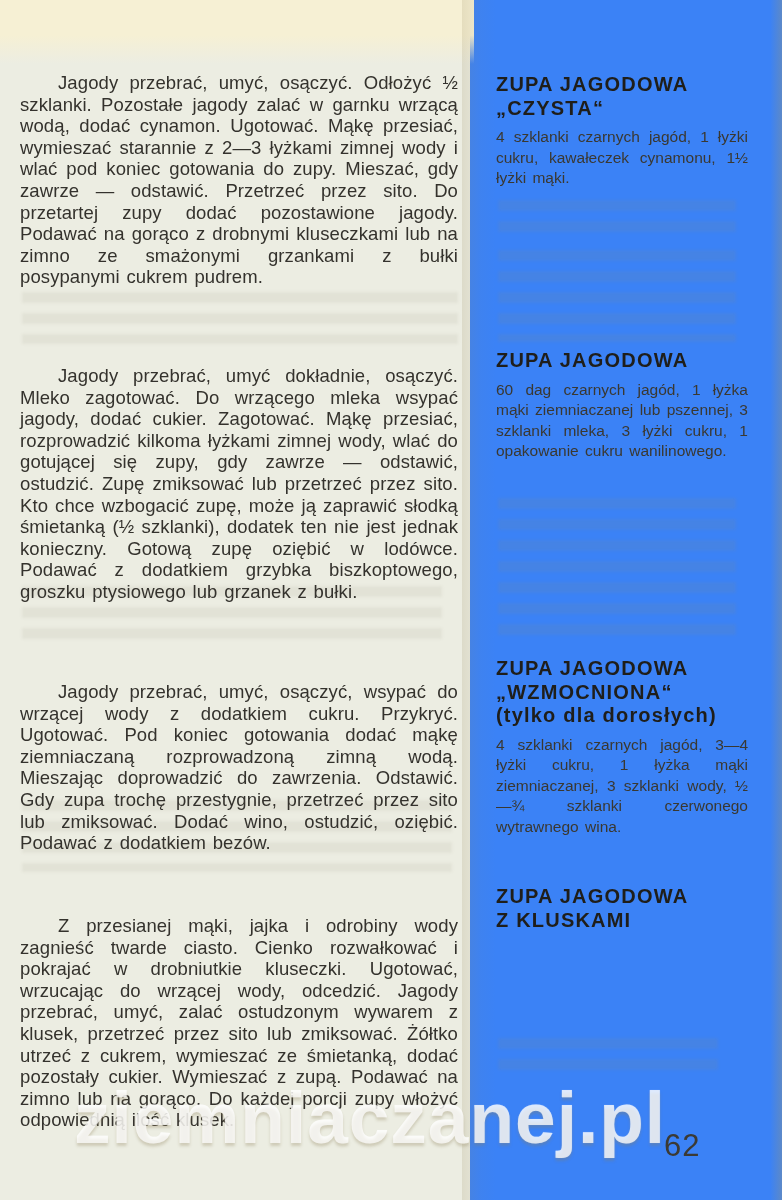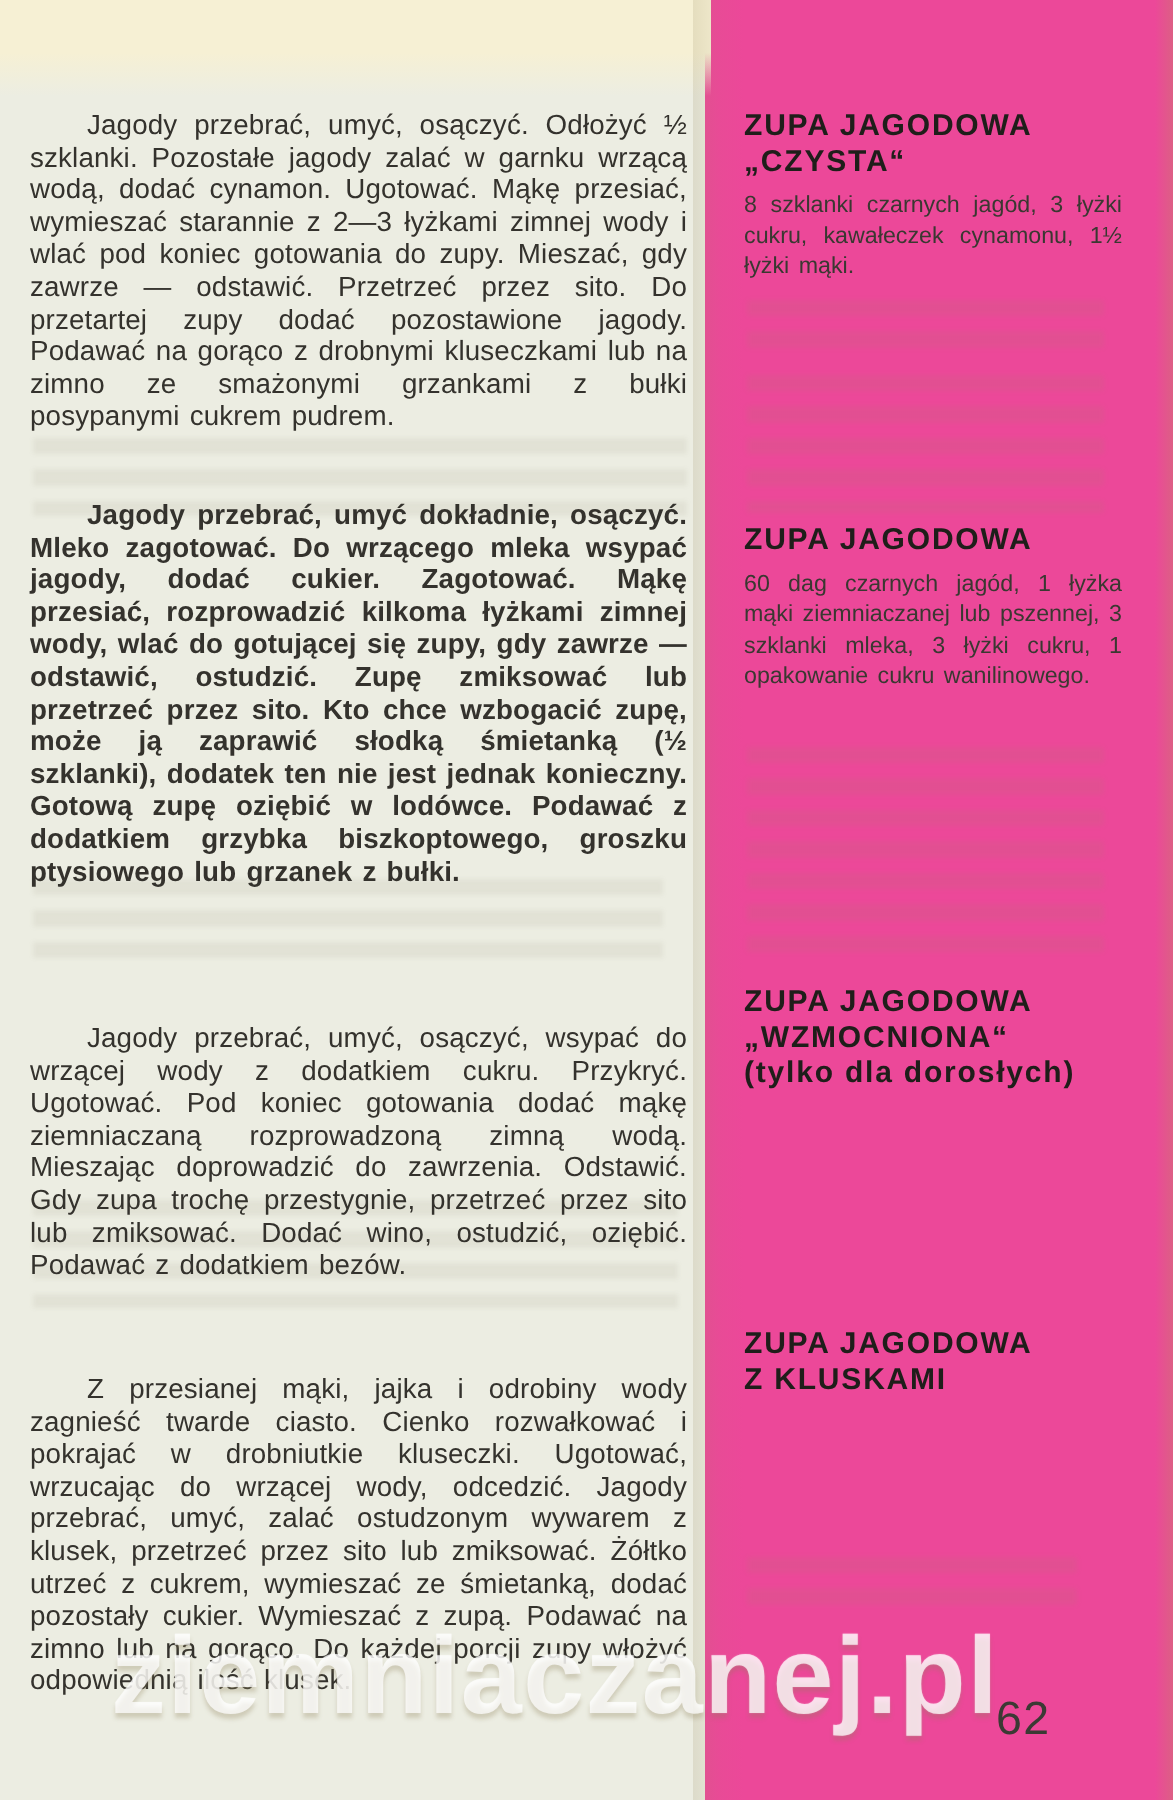--- a/index.html
+++ b/index.html
@@ -2,21 +2,21 @@
 <html lang="pl"><head>
 <meta charset="utf-8">
 <title>Scanned cookbook page</title>
 <style>
   html,body{margin:0;padding:0;background:#8a8578;}
   .page{
     position:relative;
     width:782px;height:1200px;
     margin:0 auto;
     overflow:hidden;
-    background:#ec4899;
+    background:#3b82f6;
     font-family:"Liberation Sans","DejaVu Sans",sans-serif;
     color:#33312c;
   }
   
   .left-sheet{
     position:absolute;left:0;top:0;width:470px;height:1200px;
     background:#ecede2;
   }
   .top-strip{
     position:absolute;left:0;top:0;width:474px;height:64px;
@@ -38,21 +38,21 @@
     position:absolute;left:20px;width:438px;
     margin:0;
     font-size:18.5px;line-height:21.6px;
     text-align:justify;
     text-indent:38px;
     letter-spacing:0.1px;
     word-spacing:1.5px;
     color:#34322d;
   }
   #par-1{top:72px;}
-  #par-2{top:332px;font-weight:bold;}
+  #par-2{top:365px;}
   #par-3{top:681px;}
   #par-4{top:915px;}
 
   
   .recipe{
     position:absolute;left:496px;width:252px;
   }
   #recipe-1{top:73px;}
   #recipe-2{top:349px;}
   #recipe-3{top:657px;}
@@ -131,32 +131,33 @@
     <p class="body-par" id="par-1">Jagody przebrać, umyć, osączyć. Odłożyć ½ szklanki. Pozostałe jagody zalać w garnku wrzącą wodą, dodać cynamon. Ugotować. Mąkę przesiać, wymieszać starannie z 2—3 łyżkami zimnej wody i wlać pod koniec gotowania do zupy. Mieszać, gdy zawrze — odstawić. Przetrzeć przez sito. Do przetartej zupy dodać pozostawione jagody. Podawać na gorąco z drobnymi kluseczkami lub na zimno ze smażonymi grzankami z bułki posypanymi cukrem pudrem.</p>
     <p class="body-par" id="par-2">Jagody przebrać, umyć dokładnie, osączyć. Mleko zagotować. Do wrzącego mleka wsypać jagody, dodać cukier. Zagotować. Mąkę przesiać, rozprowadzić kilkoma łyżkami zimnej wody, wlać do gotującej się zupy, gdy zawrze — odstawić, ostudzić. Zupę zmiksować lub przetrzeć przez sito. Kto chce wzbogacić zupę, może ją zaprawić słodką śmietanką (½ szklanki), dodatek ten nie jest jednak konieczny. Gotową zupę oziębić w lodówce. Podawać z dodatkiem grzybka biszkoptowego, groszku ptysiowego lub grzanek z bułki.</p>
     <p class="body-par" id="par-3">Jagody przebrać, umyć, osączyć, wsypać do wrzącej wody z dodatkiem cukru. Przykryć. Ugotować. Pod koniec gotowania dodać mąkę ziemniaczaną rozprowadzoną zimną wodą. Mieszając doprowadzić do zawrzenia. Odstawić. Gdy zupa trochę przestygnie, przetrzeć przez sito lub zmiksować. Dodać wino, ostudzić, oziębić. Podawać z dodatkiem bezów.</p>
     <p class="body-par" id="par-4">Z przesianej mąki, jajka i odrobiny wody zagnieść twarde ciasto. Cienko rozwałkować i pokrajać w drobniutkie kluseczki. Ugotować, wrzucając do wrzącej wody, odcedzić. Jagody przebrać, umyć, zalać ostudzonym wywarem z klusek, przetrzeć przez sito lub zmiksować. Żółtko utrzeć z cukrem, wymieszać ze śmietanką, dodać pozostały cukier. Wymieszać z zupą. Podawać na zimno lub na gorąco. Do każdej porcji zupy włożyć odpowiednią ilość klusek.</p>
   </main>
 
   <aside>
     <section class="recipe" id="recipe-1">
       <h2 class="recipe-title">ZUPA JAGODOWA
 „CZYSTA“</h2>
-      <p class="recipe-ingredients">8 szklanki czarnych jagód, 3 łyżki cukru, kawałeczek cynamonu, 1½ łyżki mąki.</p>
+      <p class="recipe-ingredients">4 szklanki czarnych jagód, 1 łyżki cukru, kawałeczek cynamonu, 1½ łyżki mąki.</p>
     </section>
 
     <section class="recipe" id="recipe-2">
       <h2 class="recipe-title">ZUPA JAGODOWA</h2>
       <p class="recipe-ingredients">60 dag czarnych jagód, 1 łyżka mąki ziemniaczanej lub pszennej, 3 szklanki mleka, 3 łyżki cukru, 1 opakowanie cukru wanilinowego.</p>
     </section>
 
     <section class="recipe" id="recipe-3">
       <h2 class="recipe-title">ZUPA JAGODOWA
 „WZMOCNIONA“
 (tylko dla dorosłych)</h2>
+      <p class="recipe-ingredients">4 szklanki czarnych jagód, 3—4 łyżki cukru, 1 łyżka mąki ziemniaczanej, 3 szklanki wody, ½—¾ szklanki czerwonego wytrawnego wina.</p>
     </section>
 
     <section class="recipe" id="recipe-4">
       <h2 class="recipe-title">ZUPA JAGODOWA
 Z KLUSKAMI</h2>
     </section>
   </aside>
 
   <div class="watermark">ziemniaczanej.pl</div>
 

